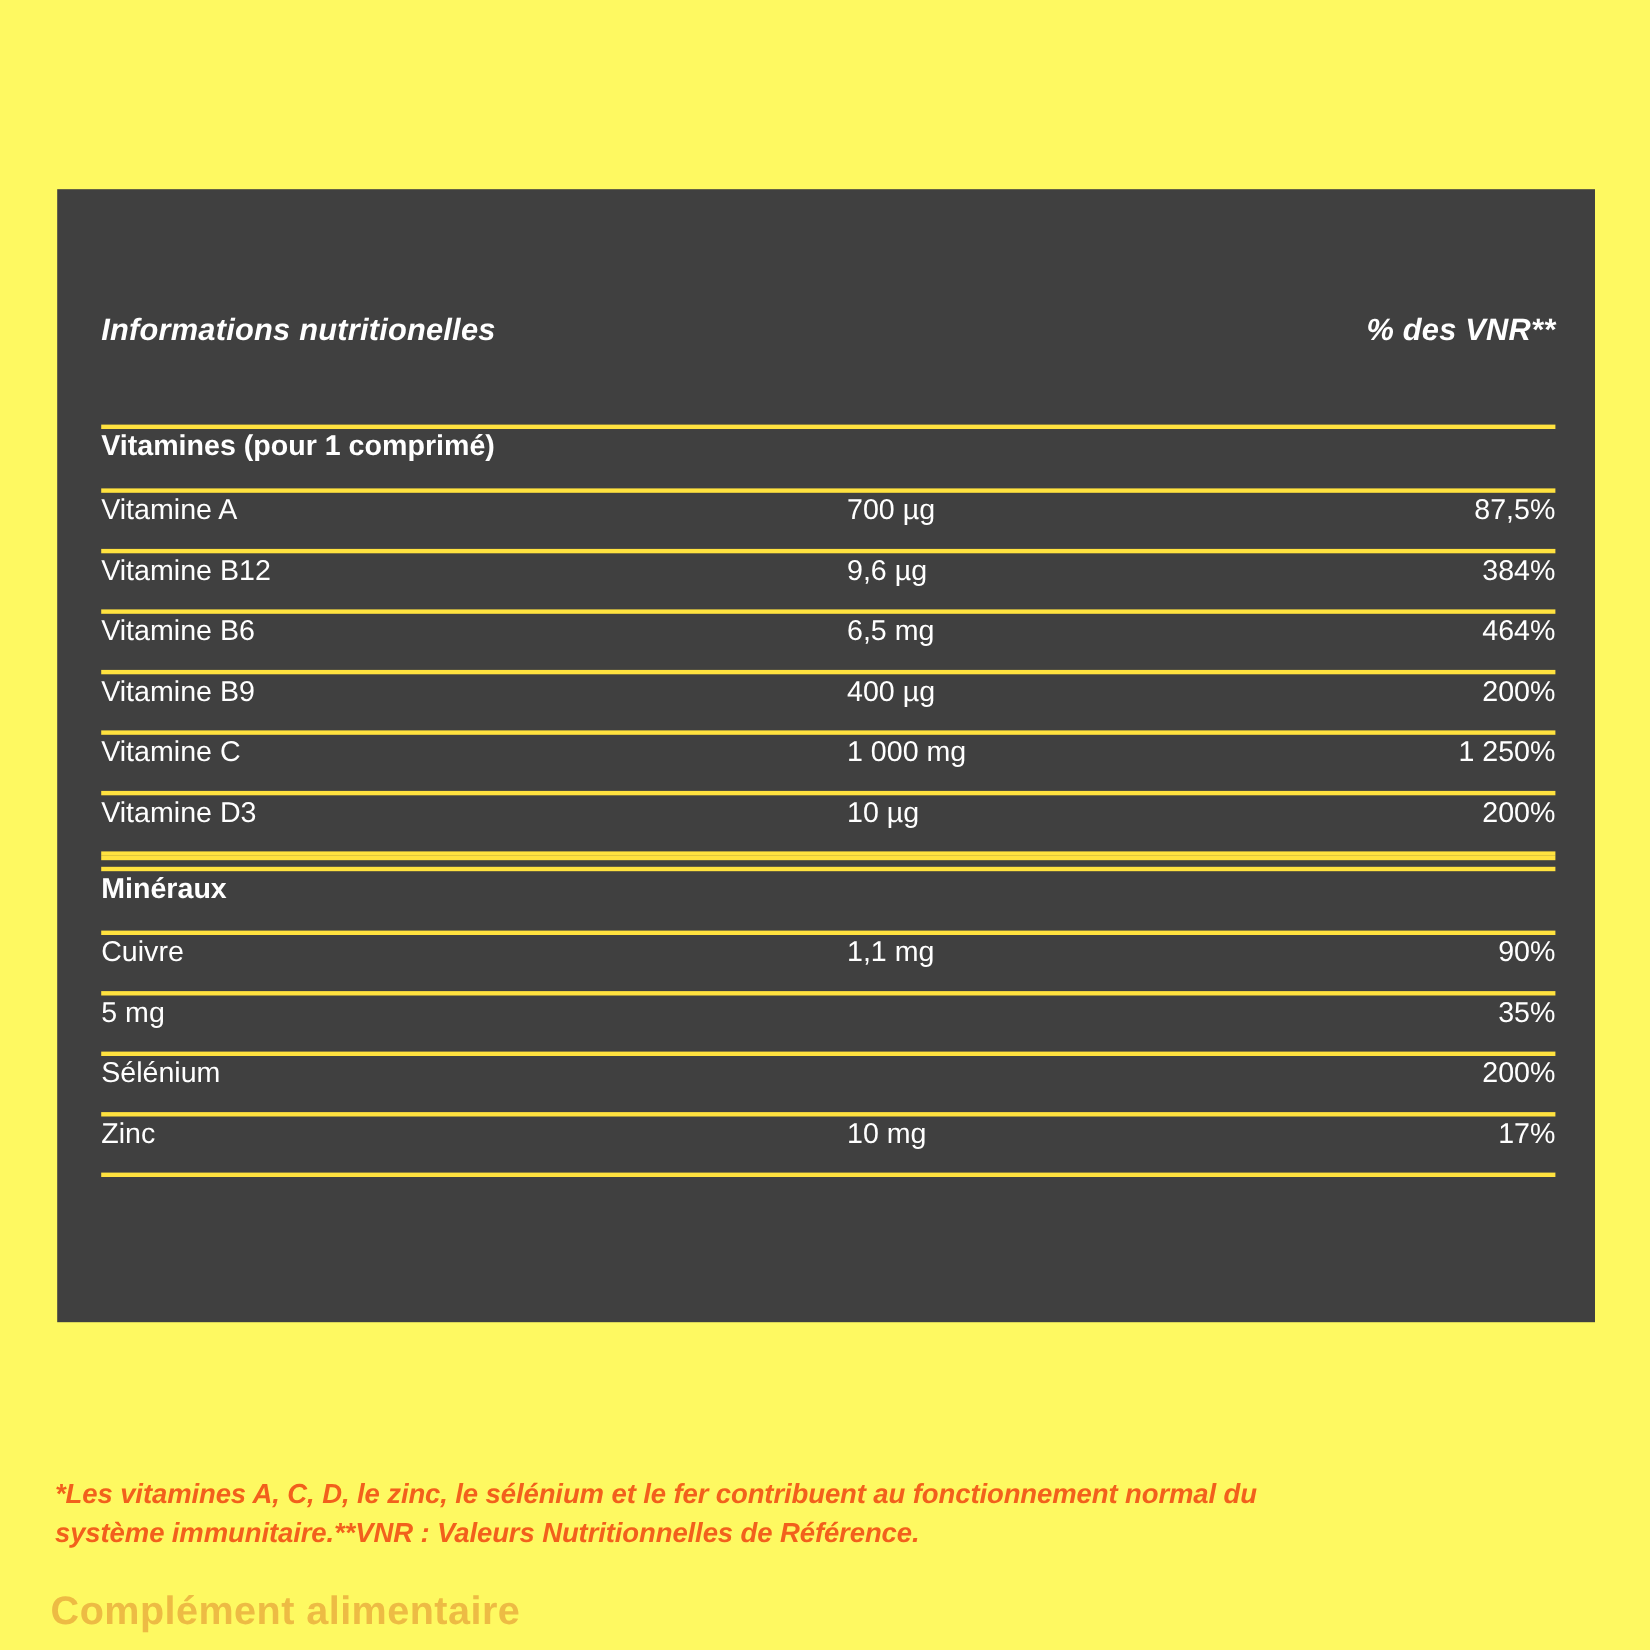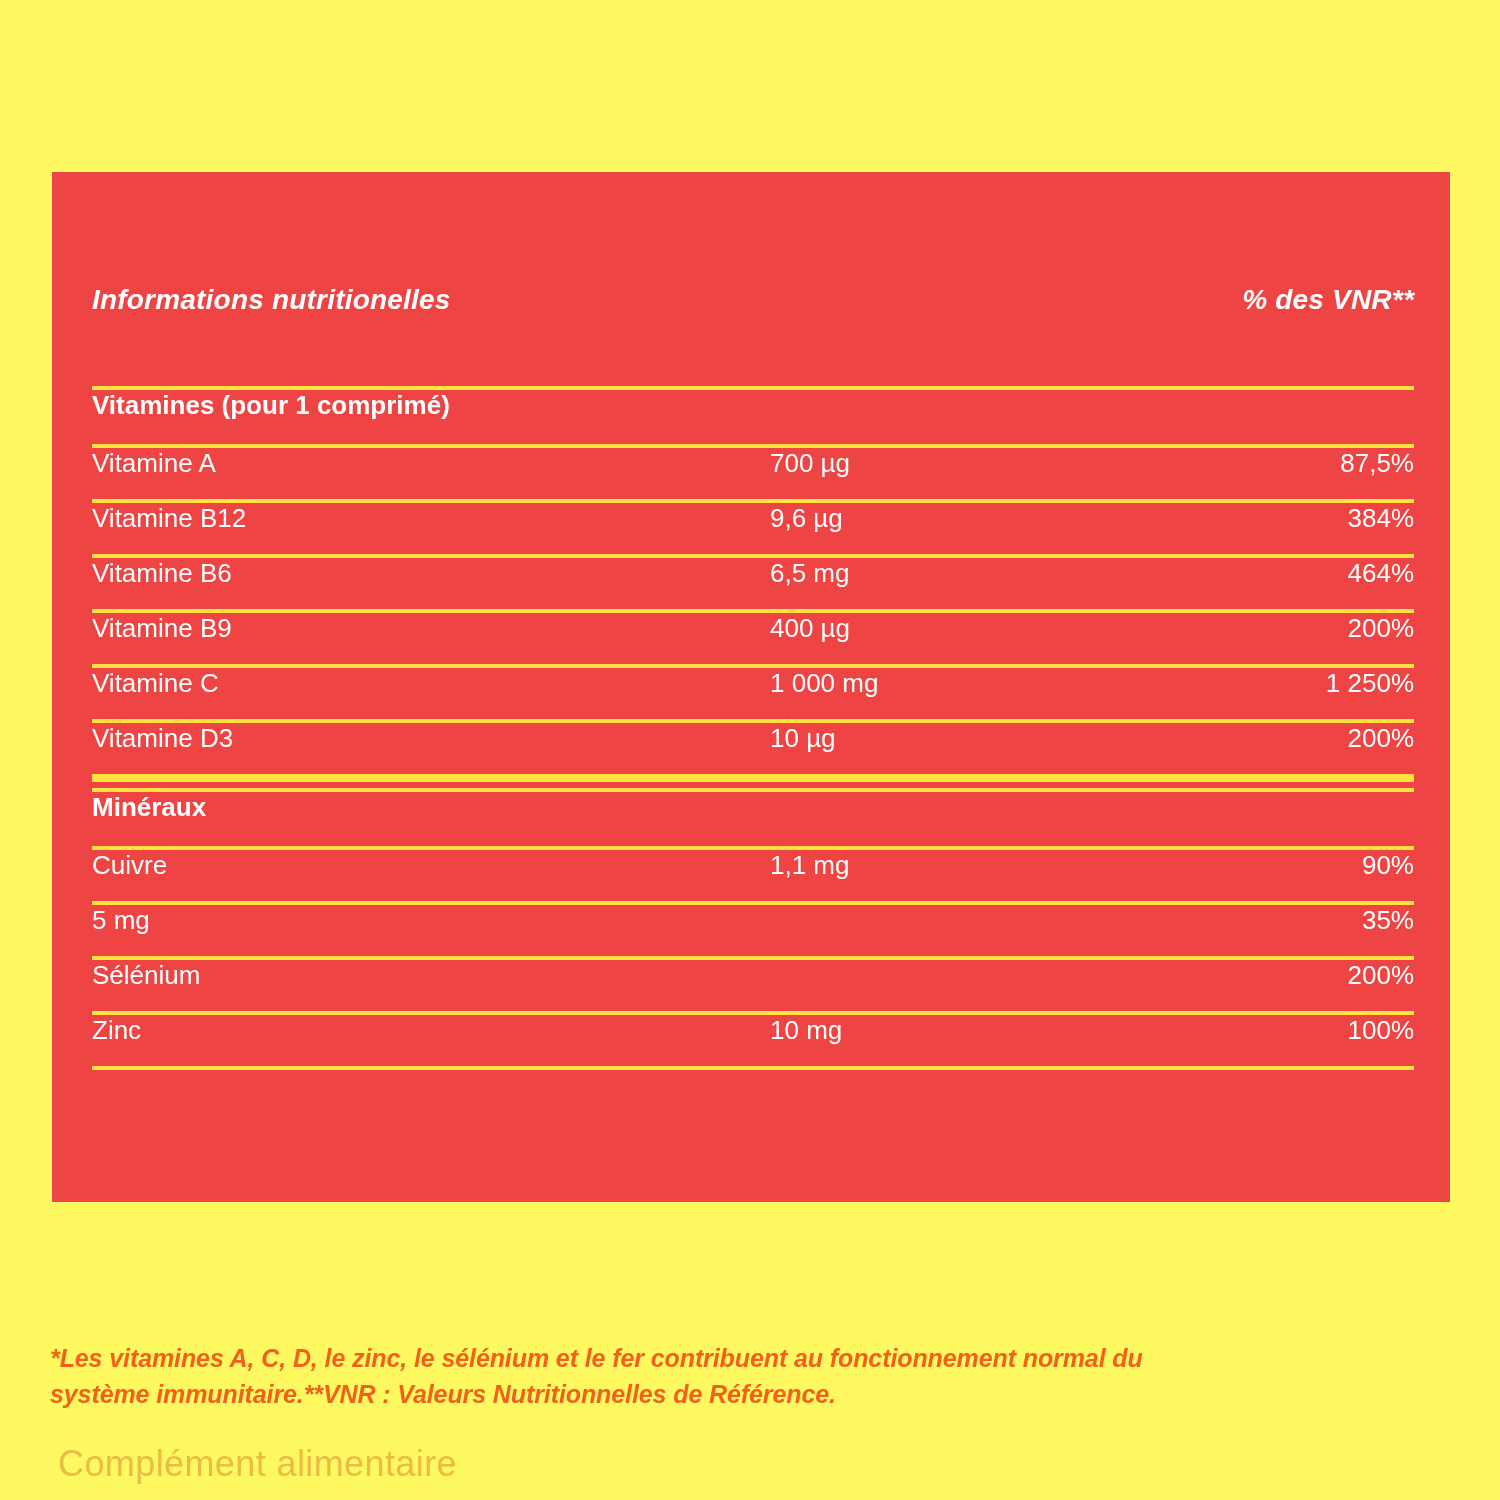--- a/index.html
+++ b/index.html
@@ -15,21 +15,21 @@
     position: relative;
   }
 
   
   .panel {
     position: absolute;
     left: 52px;
     top: 172px;
     width: 1398px;
     height: 1030px;
-    background: #ef4444;
+    background: #404040;
     box-sizing: border-box;
   }
 
   .panel-inner {
     position: absolute;
     left: 40px;
     top: 0;
     width: 1322px;
     height: 100%;
   }
@@ -114,25 +114,25 @@
     color: #F2601C;
     font-style: italic;
     font-weight: bold;
     font-size: 25px;
     line-height: 36px;
     letter-spacing: -0.1px;
   }
 
   .supplement-label {
     position: absolute;
-    left: 58px;
+    left: 46px;
     top: 1443px;
     color: #EDBB44;
     font-size: 36px;
-    font-weight: normal;
+    font-weight: bold;
     letter-spacing: 0.4px;
   }
 </style>
 </head>
 <body>
 
 <div class="panel">
   <div class="panel-inner">
 
     <div class="panel-head">
@@ -204,21 +204,21 @@
         </div>
         <div class="rule"></div>
         <div class="row">
           <div class="cell-name">Sélénium</div>
           <div class="cell-pct">200%</div>
         </div>
         <div class="rule"></div>
         <div class="row">
           <div class="cell-name">Zinc</div>
           <div class="cell-value">10 mg</div>
-          <div class="cell-pct">100%</div>
+          <div class="cell-pct">17%</div>
         </div>
         <div class="rule"></div>
       </div>
 
   </div>
 </div>
 
 <div class="footnote">
   <span>*Les vitamines A, C, D, le zinc, le sélénium et le fer contribuent au fonctionnement normal du</span><br>
   <span>système immunitaire.**VNR : Valeurs Nutritionnelles de Référence.</span>

